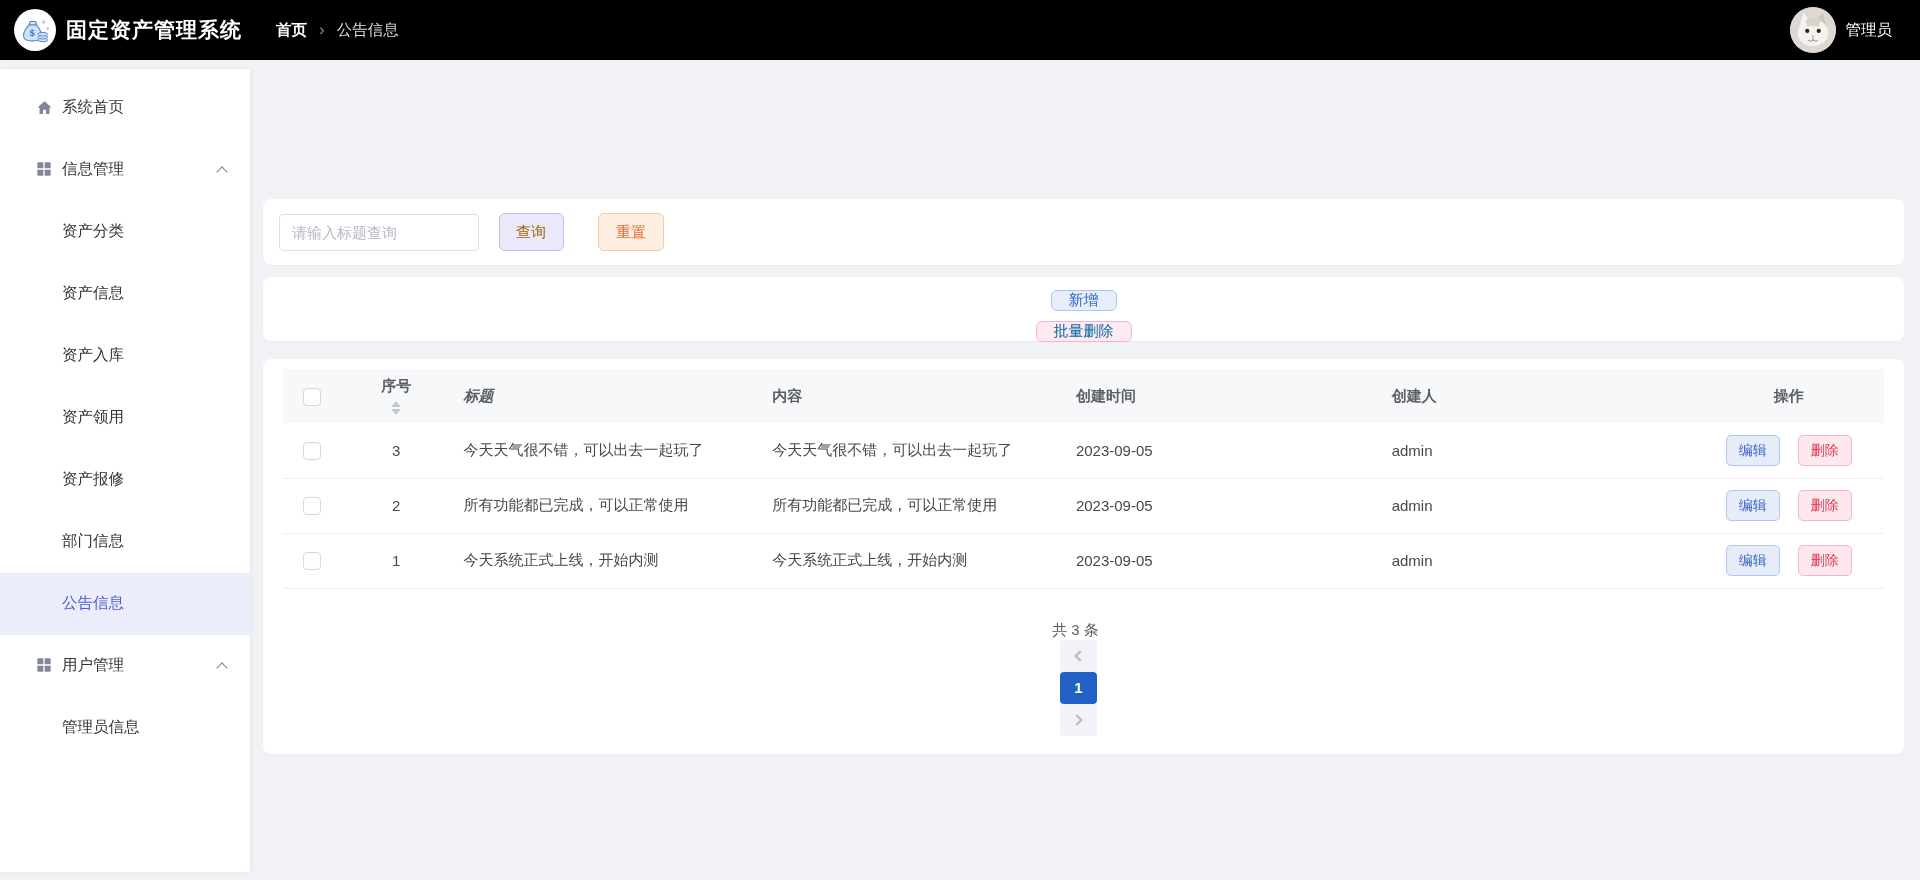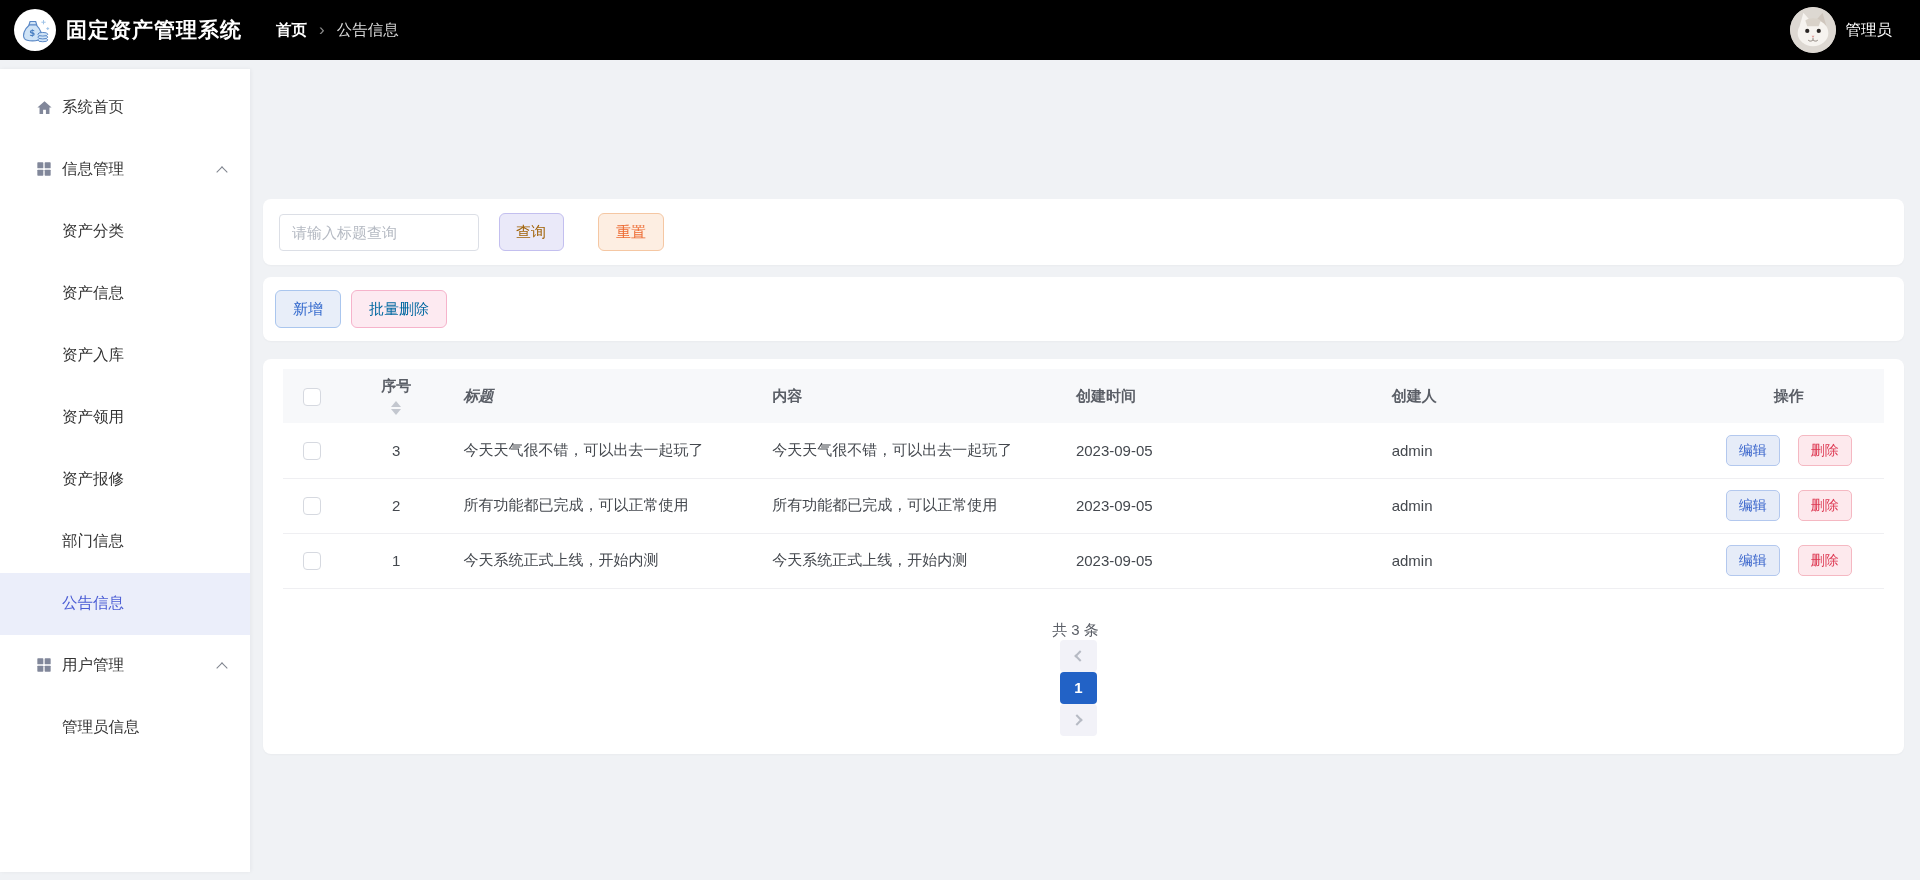--- a/index.html
+++ b/index.html
@@ -41,21 +41,21 @@
   .mi-arrow {
     position:absolute; right:24px; top:50%; width:8px; height:8px;
     border-left:1.8px solid #7e838d; border-top:1.8px solid #7e838d;
     transform:translateY(-25%) rotate(45deg);
   }
   .main { flex:1; padding:13px 16px 0 13px; }
 
   
   .card { background:#fff; border-radius:8px; box-shadow:0 1px 2px rgba(0,0,0,.03); }
   .card.search-card { height:66px; padding:14px 16px; display:flex; align-items:center; margin-bottom:12px; }
-  .card.toolbar-card { height:64px; padding:13px 12px; display:flex; align-items:center; gap:10px; margin-bottom:18px; }
+  .card.toolbar-card { height:64px; padding:13px 28px; display:flex; align-items:center; gap:10px; margin-bottom:18px;flex-direction:column; }
   .card.table-card { padding:10px 20px 18px; }
 
   .search-input {
     width:200px; height:37px; border:1px solid #dcdfe6; border-radius:4px;
     padding:0 12px; font-size:15px; color:#333; outline:none;
     font-family:"Liberation Sans","DejaVu Sans",sans-serif;
   }
   .search-input::placeholder { color:#b4b9c2; }
 
   .btn {

